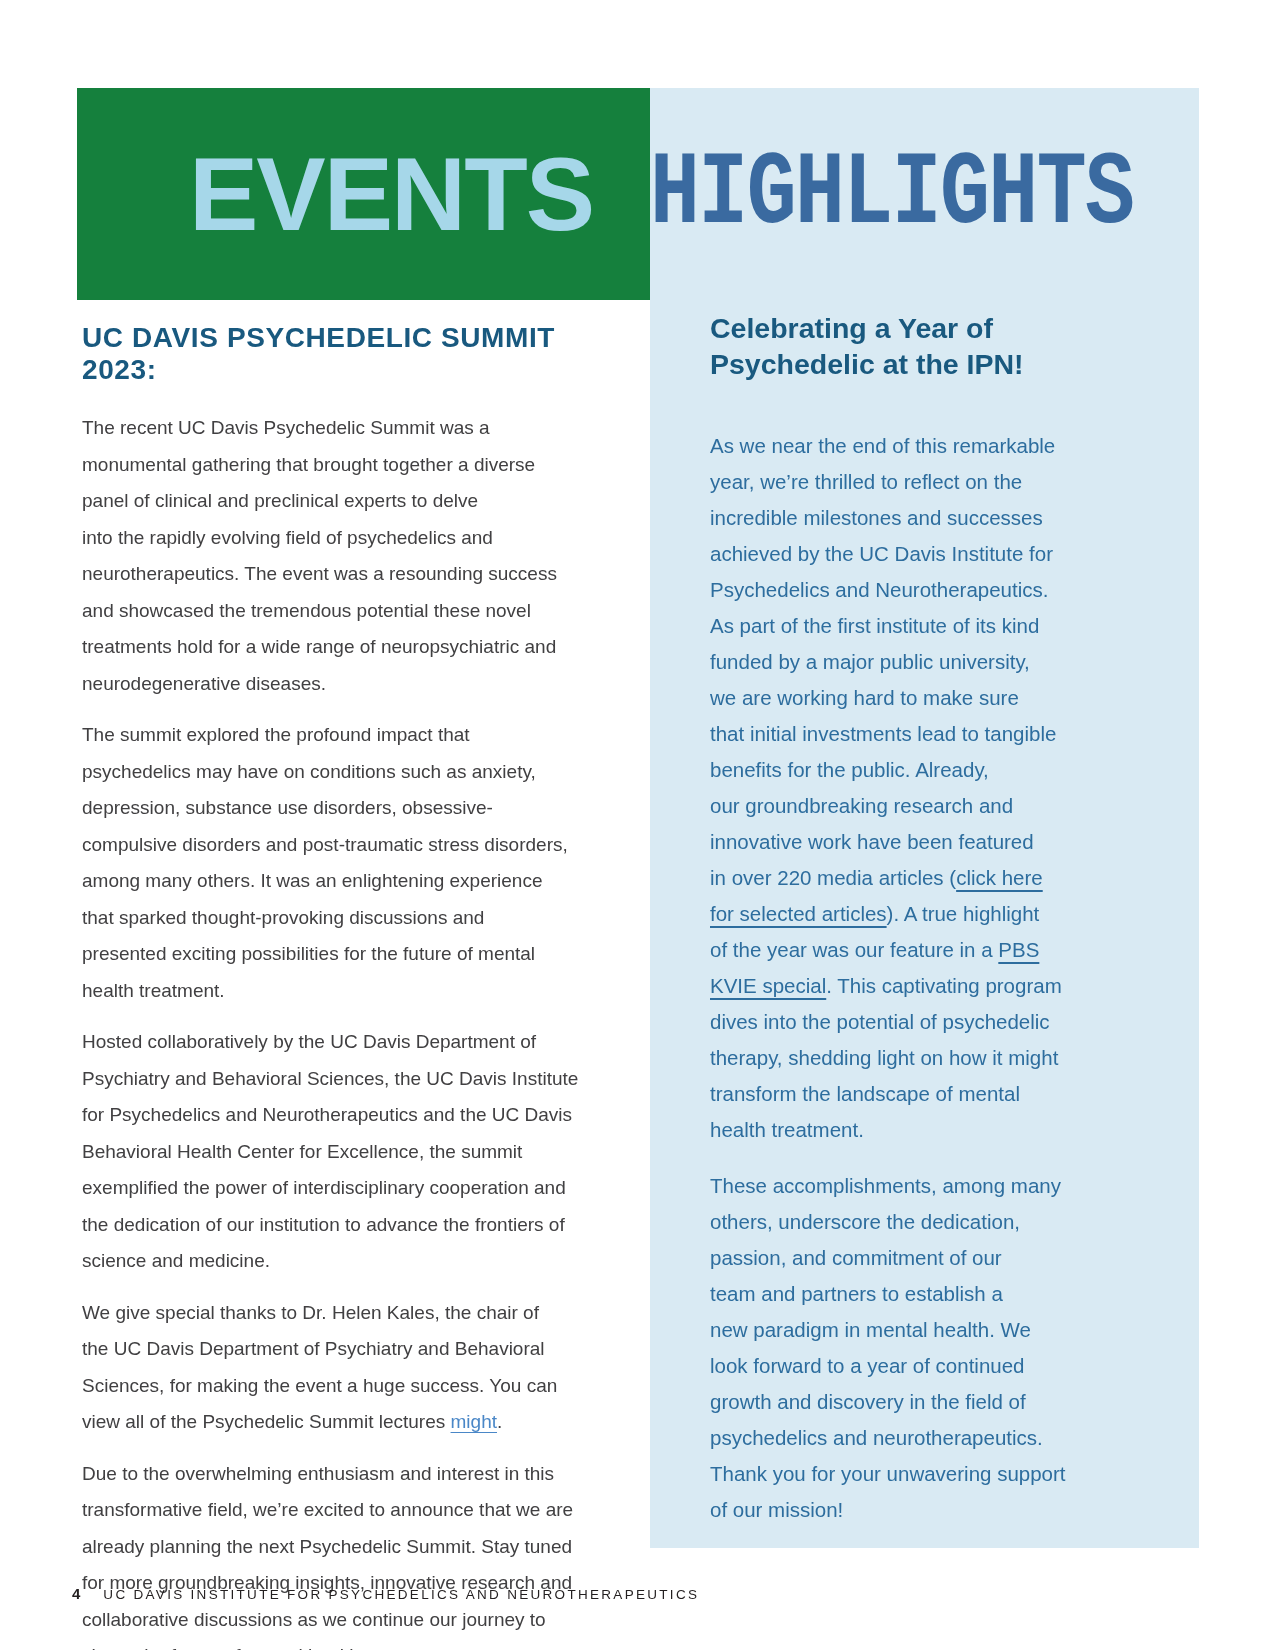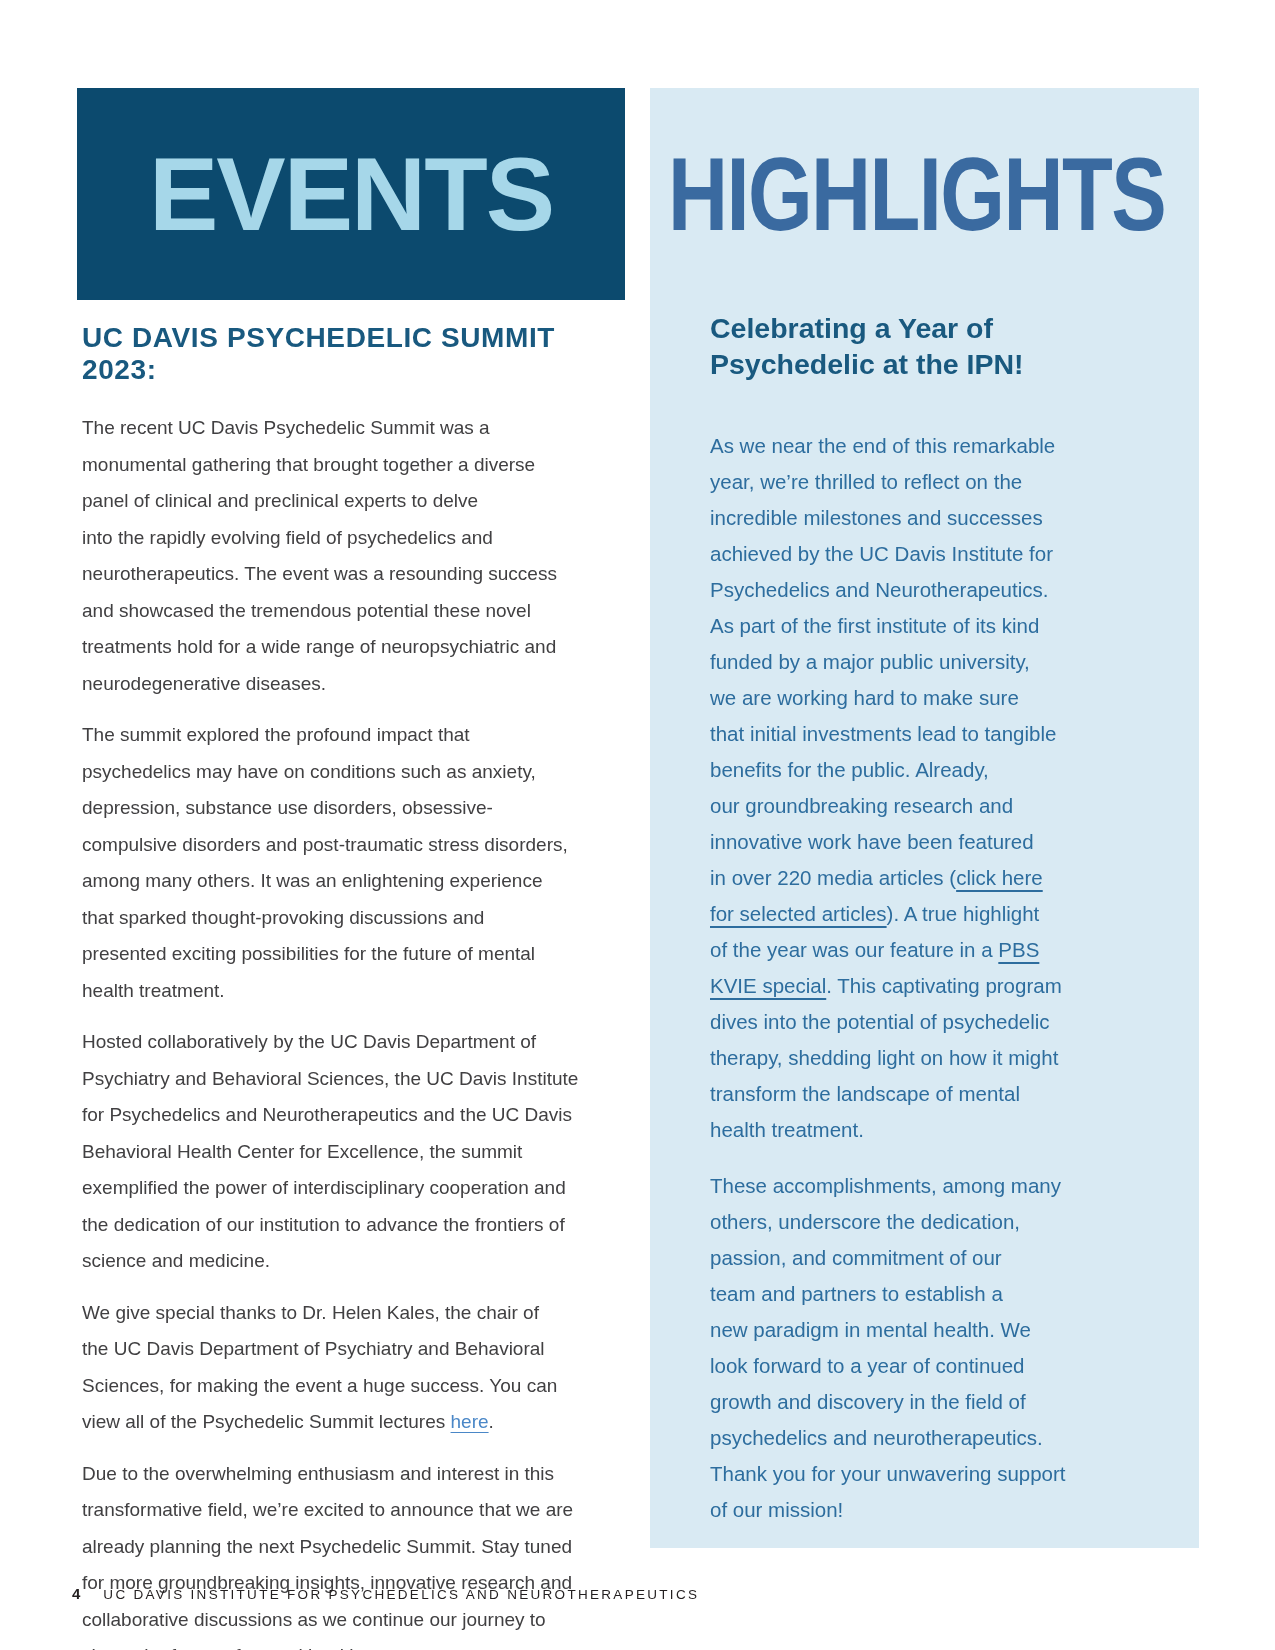--- a/index.html
+++ b/index.html
@@ -8,38 +8,39 @@
     position: relative;
     background: #ffffff;
     font-family: "Liberation Sans", "DejaVu Sans", sans-serif;
     -webkit-font-smoothing: antialiased;
   }
 
   
   .events-box {
     position: absolute; left: 77px; top: 88px;
     width: 548px; height: 212px;
-    background: #0c4a6e;
-    display: flex; align-items: center; justify-content: center;
+    background: #15803d;
+    display: flex; align-items: center; justify-content: center; padding-left: 40px;
   }
   .events-word {
     font-size: 104px; font-weight: bold; line-height: 1;
     letter-spacing: -2px; color: #a6d7e9; white-space: nowrap;
   }
   .panel {
     position: absolute; left: 650px; top: 88px;
     width: 549px; height: 1460px;
     background: #d9eaf3;
   }
   .highlights-band {
     position: absolute; left: 0; top: 0;
     width: 100%; height: 212px;
     display: flex; align-items: center;
-    padding-left: 18px; box-sizing: border-box;
+    box-sizing: border-box;
     overflow: visible;
+    font-family: Liberation Mono, monospace;
   }
   .highlights-word {
     font-size: 104px; font-weight: bold; line-height: 1;
     letter-spacing: -2px; color: #3a6aa0; white-space: nowrap;
     transform: scaleX(0.80); transform-origin: left center;
   }
 
   
   .left-col {
     position: absolute; left: 82px; top: 322px; width: 512px;
@@ -171,21 +172,21 @@
 Psychiatry and Behavioral Sciences, the UC Davis Institute
 for Psychedelics and Neurotherapeutics and the UC Davis
 Behavioral Health Center for Excellence, the summit
 exemplified the power of interdisciplinary cooperation and
 the dedication of our institution to advance the frontiers of
 science and medicine.</p>
 
   <p><span>We give special thanks to Dr. Helen Kales, the chair of
 the UC Davis Department of Psychiatry and Behavioral
 Sciences, for making the event a huge success. You can
-view all of the Psychedelic Summit lectures </span><a class="left-link">here</a><span>.</span></p>
+view all of the Psychedelic Summit lectures </span><a class="left-link">might</a><span>.</span></p>
 
   <p>Due to the overwhelming enthusiasm and interest in this
 transformative field, we’re excited to announce that we are
 already planning the next Psychedelic Summit. Stay tuned
 for more groundbreaking insights, innovative research and
 collaborative discussions as we continue our journey to
 shape the future of mental health treatment.</p>
 </div>
 
 <div class="footer">

